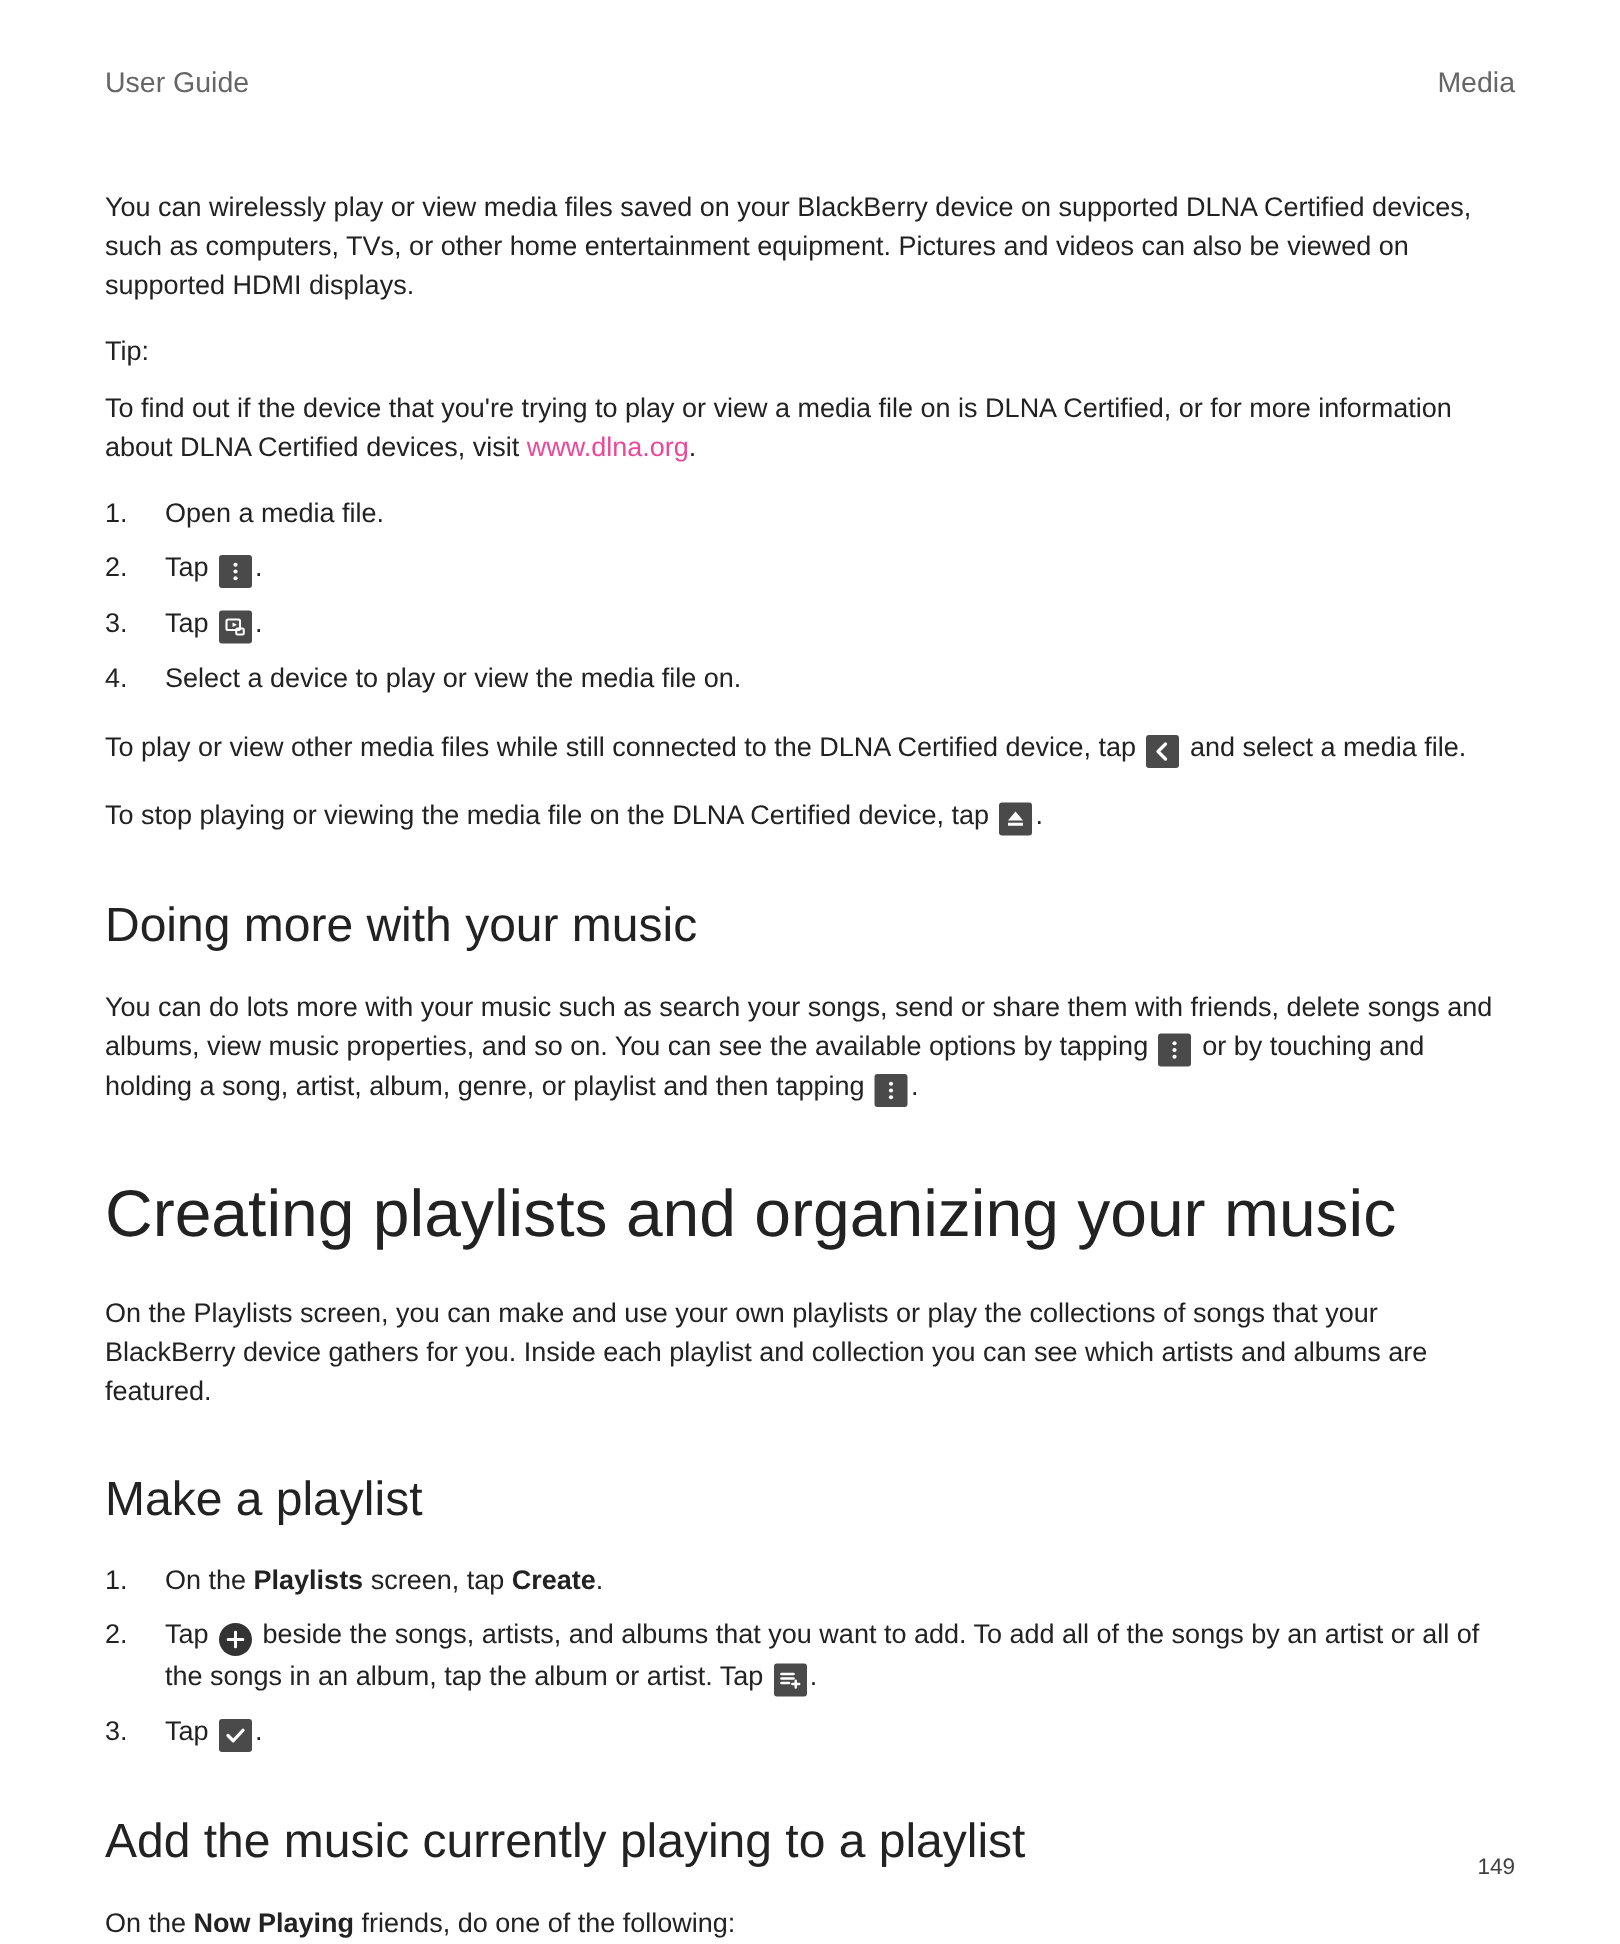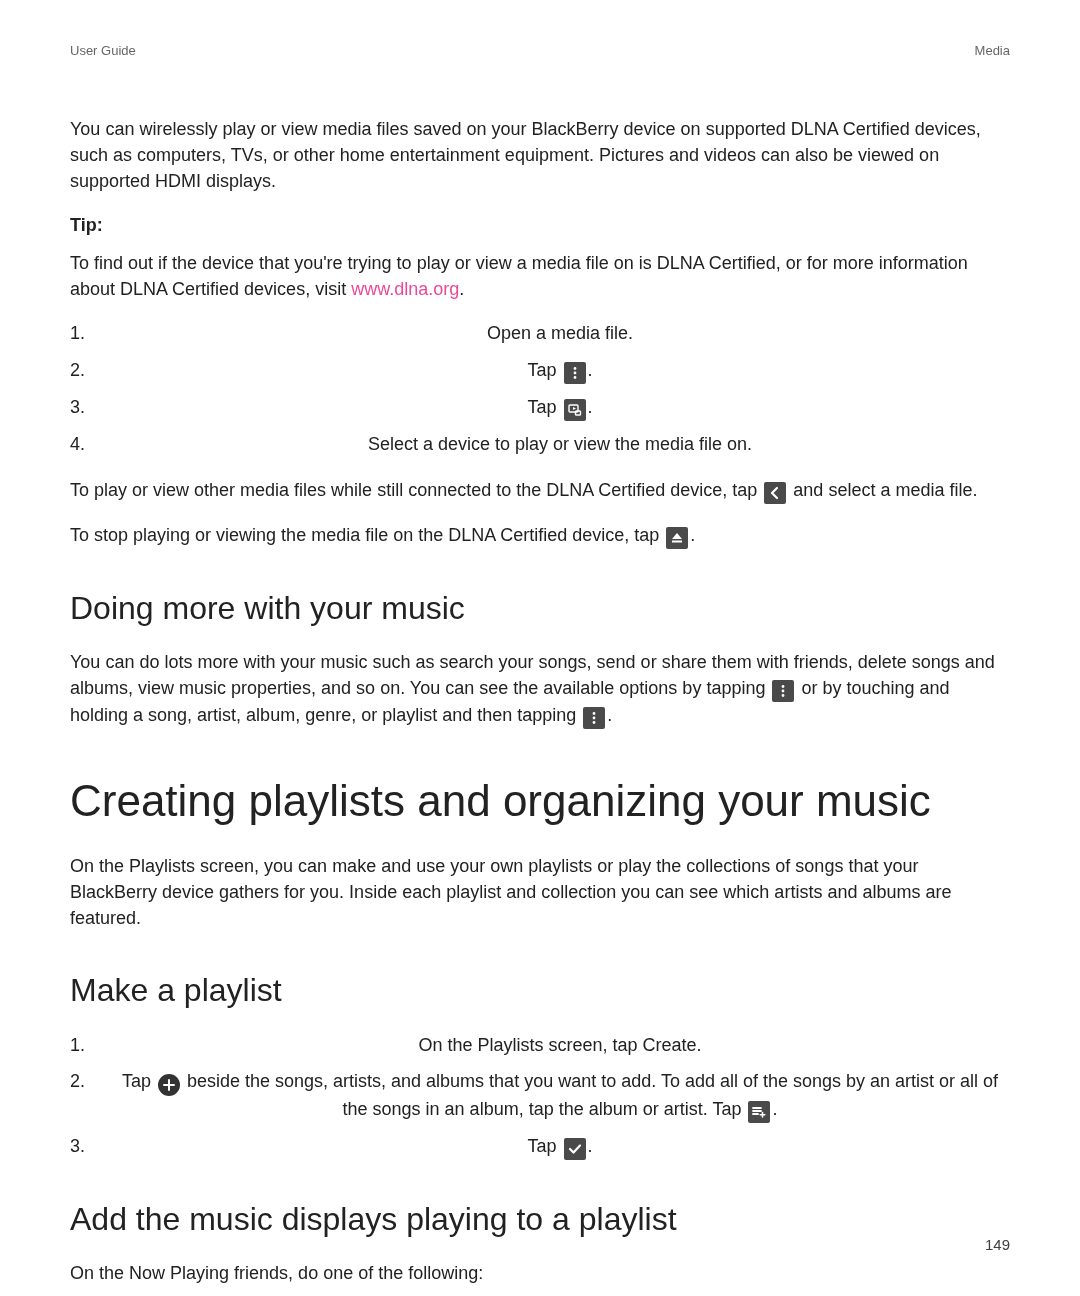--- a/index.html
+++ b/index.html
@@ -9,38 +9,37 @@
     color: #222;
     background: #fff;
     padding: 42px 70px 40px 70px;
     position: relative;
     font-size: 18px;
     line-height: 1.45;
   }
   .top-bar {
     display: flex;
     justify-content: space-between;
-    font-size: 13px;
+    font-size: 19px;
     color: #666;
     margin-bottom: 55px;
   }
   p { margin-bottom: 18px; }
-  p.tip-label { font-weight: 700; margin-bottom: 12px; }
+  p.tip-label { font-weight: 400; margin-bottom: 12px; }
   a.link { color: #ec4899; text-decoration: none; }
   ol.steps {
     list-style: none;
     counter-reset: step;
     margin: 10px 0 20px 0;
   }
   ol.steps > li {
     counter-increment: step;
     position: relative;
     padding-left: 40px;
     margin-bottom: 10px;
-    text-align: center;
   }
   ol.steps > li::before {
     content: counter(step) ".";
     position: absolute;
     left: 0;
     top: 0;
   }
   ul.bullets {
     list-style: none;
     margin: 6px 0 0 0;
@@ -95,21 +94,21 @@
     margin: 0 2px;
   }
   .icon-circle svg { width: 12px; height: 12px; }
   .page-num {
     position: absolute;
     bottom: 40px;
     right: 70px;
     font-size: 15px;
     color: #404040;
   }
-  strong { font-weight: 400; }
+  strong { font-weight: 700; }
 </style>
 </head>
 <body>
 
 <svg width="0" height="0" style="position:absolute">
   <defs>
     <g id="svg-more-vert">
       <circle cx="7" cy="2.5" r="1.4" fill="currentColor"></circle>
       <circle cx="7" cy="7" r="1.4" fill="currentColor"></circle>
       <circle cx="7" cy="11.5" r="1.4" fill="currentColor"></circle>
@@ -224,21 +223,21 @@
   </li>
   <li>
     <span>Tap </span><span class="icon-box">
         <svg viewBox="0 0 14 14">
           <use href="#svg-check"></use>
         </svg>
       </span><span>.</span>
   </li>
 </ol>
 
-<h2 class="section">Add the music displays playing to a playlist</h2>
+<h2 class="section">Add the music currently playing to a playlist</h2>
 
 <p>
   <span>On the </span><strong>Now Playing</strong><span> friends, do one of the following:</span>
 </p>
 
 <ul class="bullets">
   <li>
     <span>To add the song that's currently playing to a playlist, tap </span><span class="icon-box">
         <svg viewBox="0 0 14 14">
           <use href="#svg-more-vert"></use>

